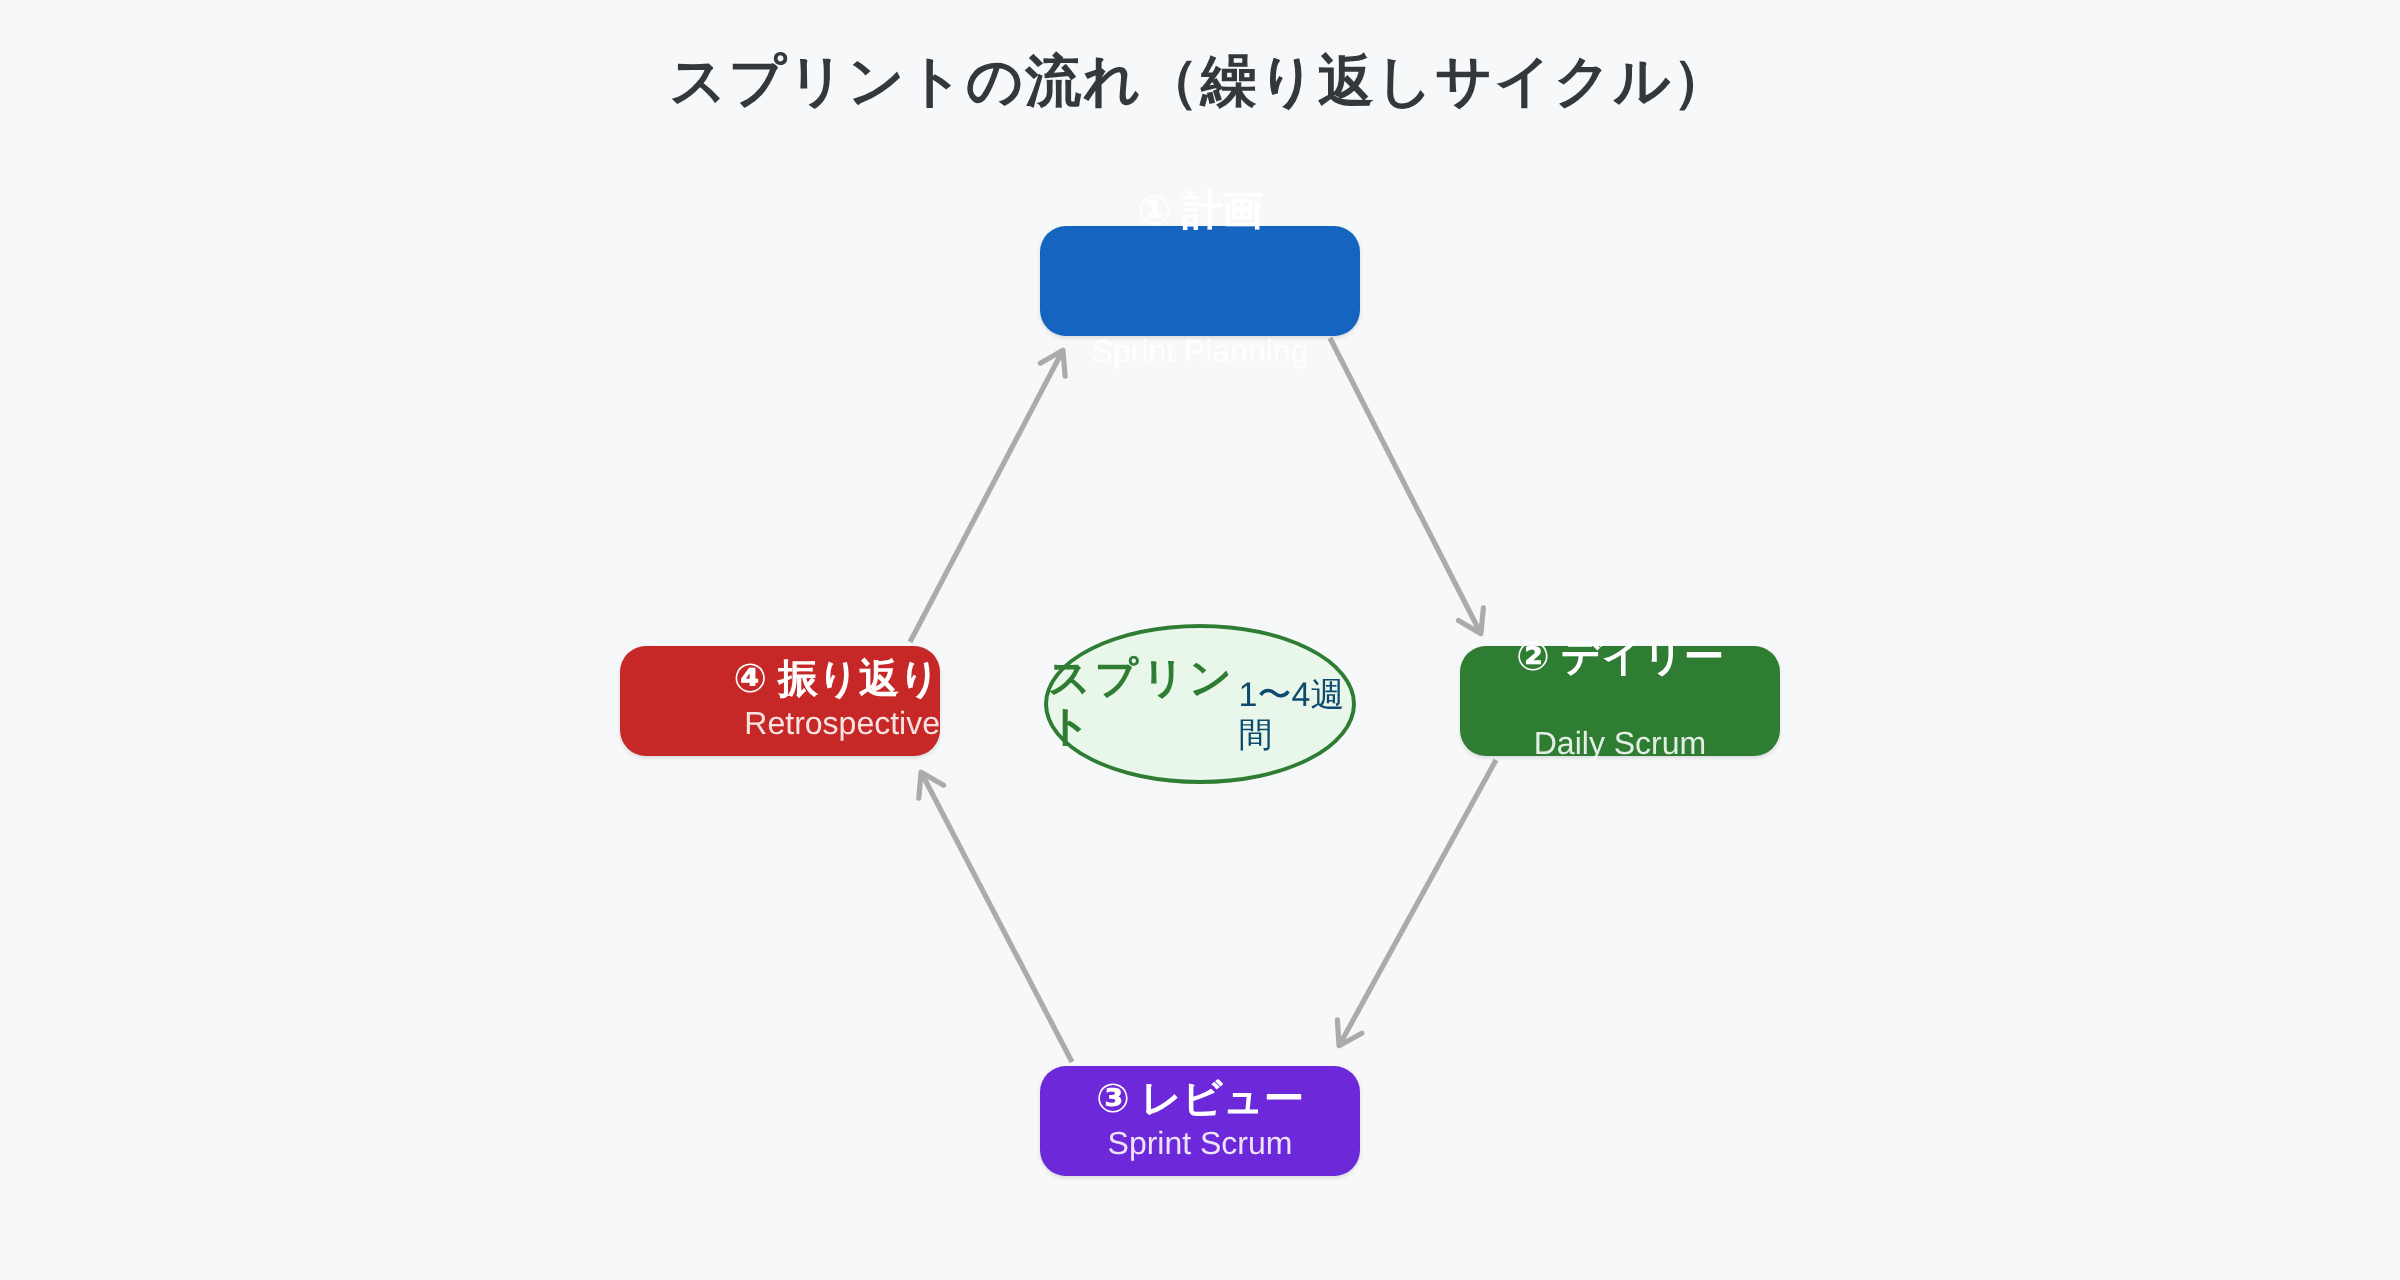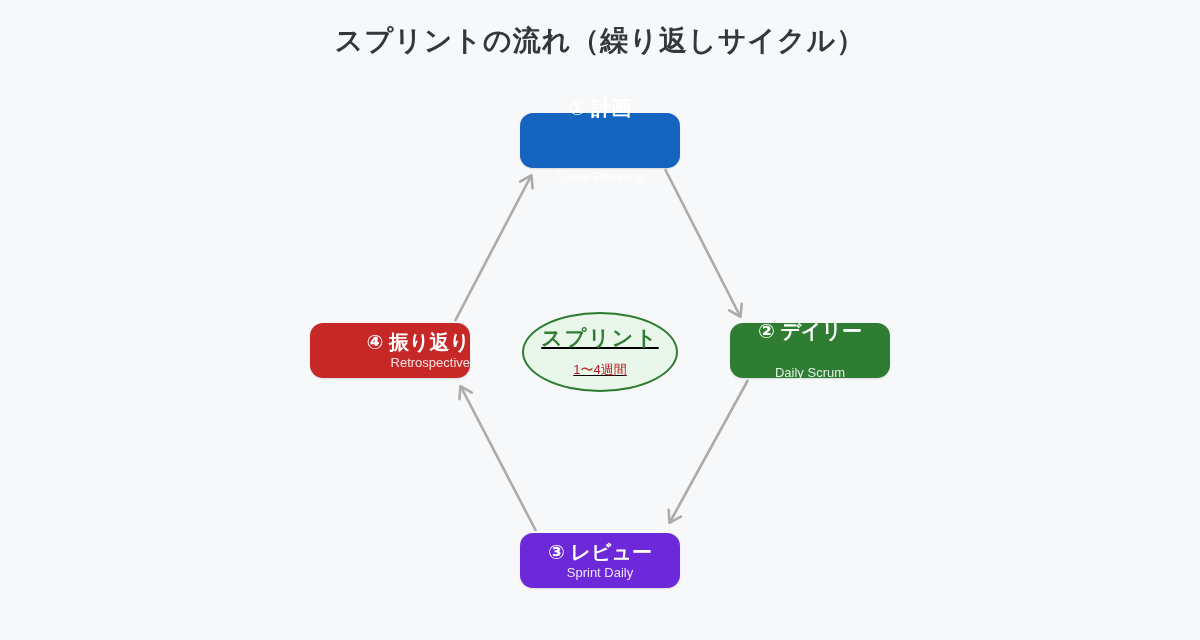--- a/index.html
+++ b/index.html
@@ -41,49 +41,48 @@
     justify-content: center;
     line-height: 1.15;
     box-shadow: 0 1px 2px rgba(0,0,0,0.12);
   }
   .node .node-label {
     font-size: 20px;
     font-weight: 700;
     color: #FFFFFF;
   }
   .node .node-sublabel {
-    font-size: 13px;
+    font-size: 16px;
     color: rgba(255,255,255,0.87);
     margin-top: 2px;
   }
   .node-planning      { left: 520px; top: 113px; }
   .node-daily         { left: 730px; top: 323px; }
   .node-review        { left: 520px; top: 533px; }
   .node-retrospective { left: 310px; top: 323px; }
   .center-ellipse {
     position: absolute;
     left: 522px; top: 312px;
     width: 156px; height: 80px;
     border-radius: 50%;
     border: 2px solid;
     display: flex;
-    flex-direction: column;
+    flex-direction: row;
     align-items: center;
     justify-content: center;
     line-height: 1.15;
-    text-decoration: underline;
   }
   .center-ellipse .ellipse-label {
     font-size: 21px;
     font-weight: 700;
     letter-spacing: 2px;
   }
   .center-ellipse .ellipse-sublabel {
-    font-size: 13px;
-    color: #b91c1c;
+    font-size: 17px;
+    color: #0c4a6e;
     margin-top: 12px;
   }
 </style>
 </head>
 <body style="background: rgb(247, 248, 250);">
 
 <div class="canvas">
 
   <div class="diagram-title">スプリントの流れ（繰り返しサイクル）</div>
 
@@ -104,21 +103,21 @@
     <div class="node-sublabel">Sprint Planning</div>
   </div>
 
   <div class="node node-daily" style="background: rgb(46, 125, 50); gap: 21px;">
     <div class="node-label">② デイリー</div>
     <div class="node-sublabel">Daily Scrum</div>
   </div>
 
   <div class="node node-review" style="background: #6d28d9;">
     <div class="node-label">③ レビュー</div>
-    <div class="node-sublabel">Sprint Daily</div>
+    <div class="node-sublabel">Sprint Scrum</div>
   </div>
 
   <div class="node node-retrospective" style="background: rgb(198, 40, 40); align-items: flex-end;">
     <div class="node-label">④ 振り返り</div>
     <div class="node-sublabel">Retrospective</div>
   </div>
 
   <div class="center-ellipse" style="background: rgb(233, 246, 234); border-color: rgb(46, 125, 50);">
     <div class="ellipse-label" style="color: rgb(46, 125, 50);">スプリント</div>
     <div class="ellipse-sublabel">1〜4週間</div>

